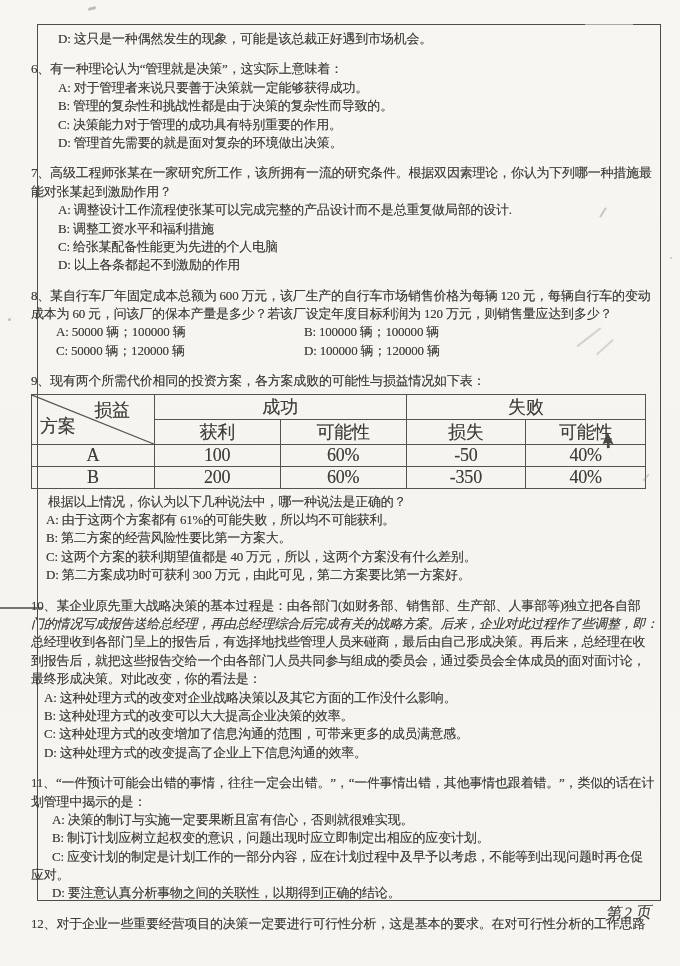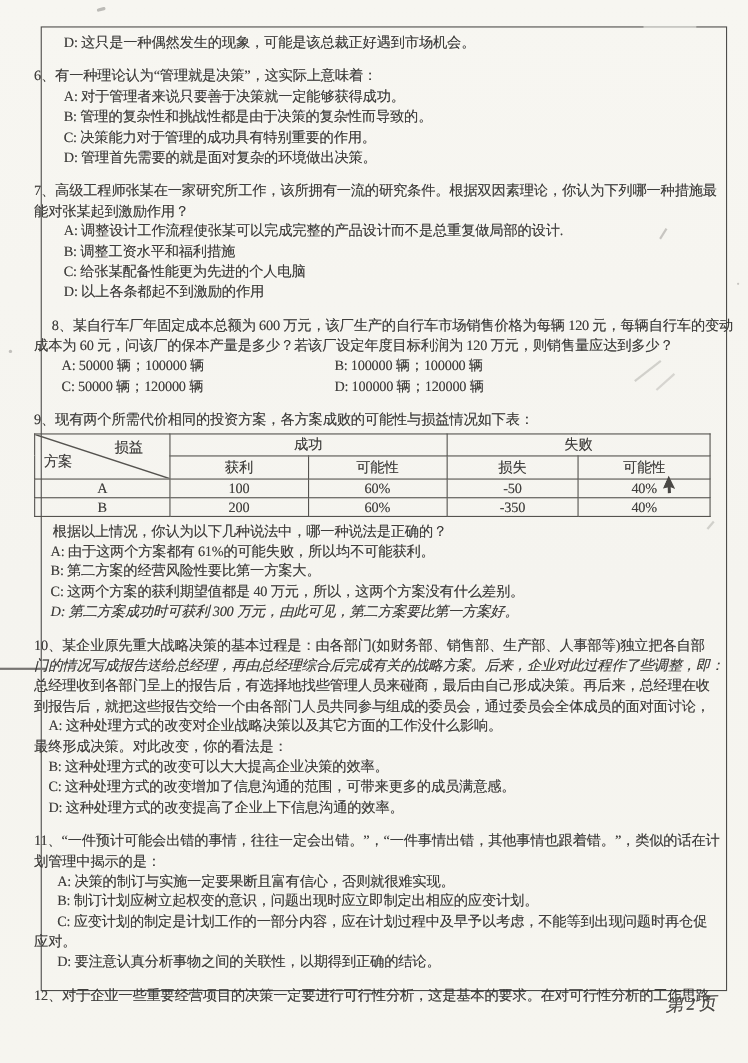--- a/index.html
+++ b/index.html
@@ -39,21 +39,21 @@
     text-shadow: 0 0 0.4px rgba(62,60,58,0.55);
   }
   .gap { margin-top: 12px; }
   .col2 { position: absolute; left: 248px; top: 0; }
   
   #payoff-table {
     border-collapse: collapse;
     width: 615px;
     margin: 3px 0 4px 0;
     table-layout: fixed;
-    font-size: 13px;
+    font-size: 18px;
   }
   #payoff-table td {
     border: 1.4px solid #55534f;
     text-align: center;
     padding: 0;
     color: #3f3e3c;
     text-shadow: 0 0 0.4px rgba(62,60,58,0.5);
   }
   #payoff-table tr.hdr1 td { height: 19px; }
   #payoff-table tr.hdr2 td { height: 20px; }
@@ -95,21 +95,21 @@
         <div class="line" style="margin-left: 27px;">A: 对于管理者来说只要善于决策就一定能够获得成功。</div>
         <div class="line" style="margin-left: 27px;">B: 管理的复杂性和挑战性都是由于决策的复杂性而导致的。</div>
         <div class="line" style="margin-left: 27px;">C: 决策能力对于管理的成功具有特别重要的作用。</div>
         <div class="line" style="margin-left: 27px;">D: 管理首先需要的就是面对复杂的环境做出决策。</div>
         <div class="line gap" style="margin-left: 0px;">7、高级工程师张某在一家研究所工作，该所拥有一流的研究条件。根据双因素理论，你认为下列哪一种措施最</div>
         <div class="line" style="margin-left: 0px;">能对张某起到激励作用？</div>
         <div class="line" style="margin-left: 27px;">A: 调整设计工作流程使张某可以完成完整的产品设计而不是总重复做局部的设计.</div>
         <div class="line" style="margin-left: 27px;">B: 调整工资水平和福利措施</div>
         <div class="line" style="margin-left: 27px;">C: 给张某配备性能更为先进的个人电脑</div>
         <div class="line" style="margin-left: 27px;">D: 以上各条都起不到激励的作用</div>
-        <div class="line gap" style="margin-left: 16px;">8、某自行车厂年固定成本总额为 600 万元，该厂生产的自行车市场销售价格为每辆 120 元，每辆自行车的变动</div>
+        <div class="line gap" style="margin-left: 0px;">8、某自行车厂年固定成本总额为 600 万元，该厂生产的自行车市场销售价格为每辆 120 元，每辆自行车的变动</div>
         <div class="line" style="margin-left: 0px;">成本为 60 元，问该厂的保本产量是多少？若该厂设定年度目标利润为 120 万元，则销售量应达到多少？</div>
         <div class="line" style="margin-left: 25px;"><span>A: 50000 辆；100000 辆</span><span class="col2">B: 100000 辆；100000 辆</span></div>
         <div class="line" style="margin-left: 25px;"><span>C: 50000 辆；120000 辆</span><span class="col2">D: 100000 辆；120000 辆</span></div>
         <div class="line gap" style="margin-left: 0px;">9、现有两个所需代价相同的投资方案，各方案成败的可能性与损益情况如下表：</div>
       </div>
 
     <table id="payoff-table">
       <colgroup>
         <col style="width:20%">
           <col style="width:20.5%">
@@ -150,27 +150,27 @@
           <td>40%</td>
         </tr>
       </tbody>
     </table>
 
     <div id="lines-after">
         <div class="line" style="margin-left: 17px;">根据以上情况，你认为以下几种说法中，哪一种说法是正确的？</div>
         <div class="line" style="margin-left: 15px;">A: 由于这两个方案都有 61%的可能失败，所以均不可能获利。</div>
         <div class="line" style="margin-left: 15px;">B: 第二方案的经营风险性要比第一方案大。</div>
         <div class="line" style="margin-left: 15px;">C: 这两个方案的获利期望值都是 40 万元，所以，这两个方案没有什么差别。</div>
-        <div class="line" style="margin-left: 15px; font-style: italic;">D: 第二方案成功时可获利 300 万元，由此可见，第二方案要比第一方案好。</div>
+        <div class="line" style="margin-left: 15px;">D: 第二方案成功时可获利 300 万元，由此可见，第二方案要比第一方案好。</div>
         <div class="line gap" style="margin-left: 0px;">10、某企业原先重大战略决策的基本过程是：由各部门(如财务部、销售部、生产部、人事部等)独立把各自部</div>
         <div class="line" style="margin-left: 0px; font-style: italic;">门的情况写成报告送给总经理，再由总经理综合后完成有关的战略方案。后来，企业对此过程作了些调整，即：</div>
         <div class="line" style="margin-left: 0px;">总经理收到各部门呈上的报告后，有选择地找些管理人员来碰商，最后由自己形成决策。再后来，总经理在收</div>
         <div class="line" style="margin-left: 0px;">到报告后，就把这些报告交给一个由各部门人员共同参与组成的委员会，通过委员会全体成员的面对面讨论，</div>
+        <div class="line" style="margin-left: 0px;">最终形成决策。对此改变，你的看法是：</div>
         <div class="line" style="margin-left: 13px;">A: 这种处理方式的改变对企业战略决策以及其它方面的工作没什么影响。</div>
-        <div class="line" style="margin-left: 0px;">最终形成决策。对此改变，你的看法是：</div>
         <div class="line" style="margin-left: 13px;">B: 这种处理方式的改变可以大大提高企业决策的效率。</div>
         <div class="line" style="margin-left: 13px;">C: 这种处理方式的改变增加了信息沟通的范围，可带来更多的成员满意感。</div>
         <div class="line" style="margin-left: 13px;">D: 这种处理方式的改变提高了企业上下信息沟通的效率。</div>
         <div class="line gap" style="margin-left: 0px;">11、“一件预计可能会出错的事情，往往一定会出错。”，“一件事情出错，其他事情也跟着错。”，类似的话在计</div>
         <div class="line" style="margin-left: 0px;">划管理中揭示的是：</div>
         <div class="line" style="margin-left: 21px;">A: 决策的制订与实施一定要果断且富有信心，否则就很难实现。</div>
         <div class="line" style="margin-left: 21px;">B: 制订计划应树立起权变的意识，问题出现时应立即制定出相应的应变计划。</div>
         <div class="line" style="margin-left: 21px;">C: 应变计划的制定是计划工作的一部分内容，应在计划过程中及早予以考虑，不能等到出现问题时再仓促</div>
         <div class="line" style="margin-left: 0px;">应对。</div>
         <div class="line" style="margin-left: 21px;">D: 要注意认真分析事物之间的关联性，以期得到正确的结论。</div>

